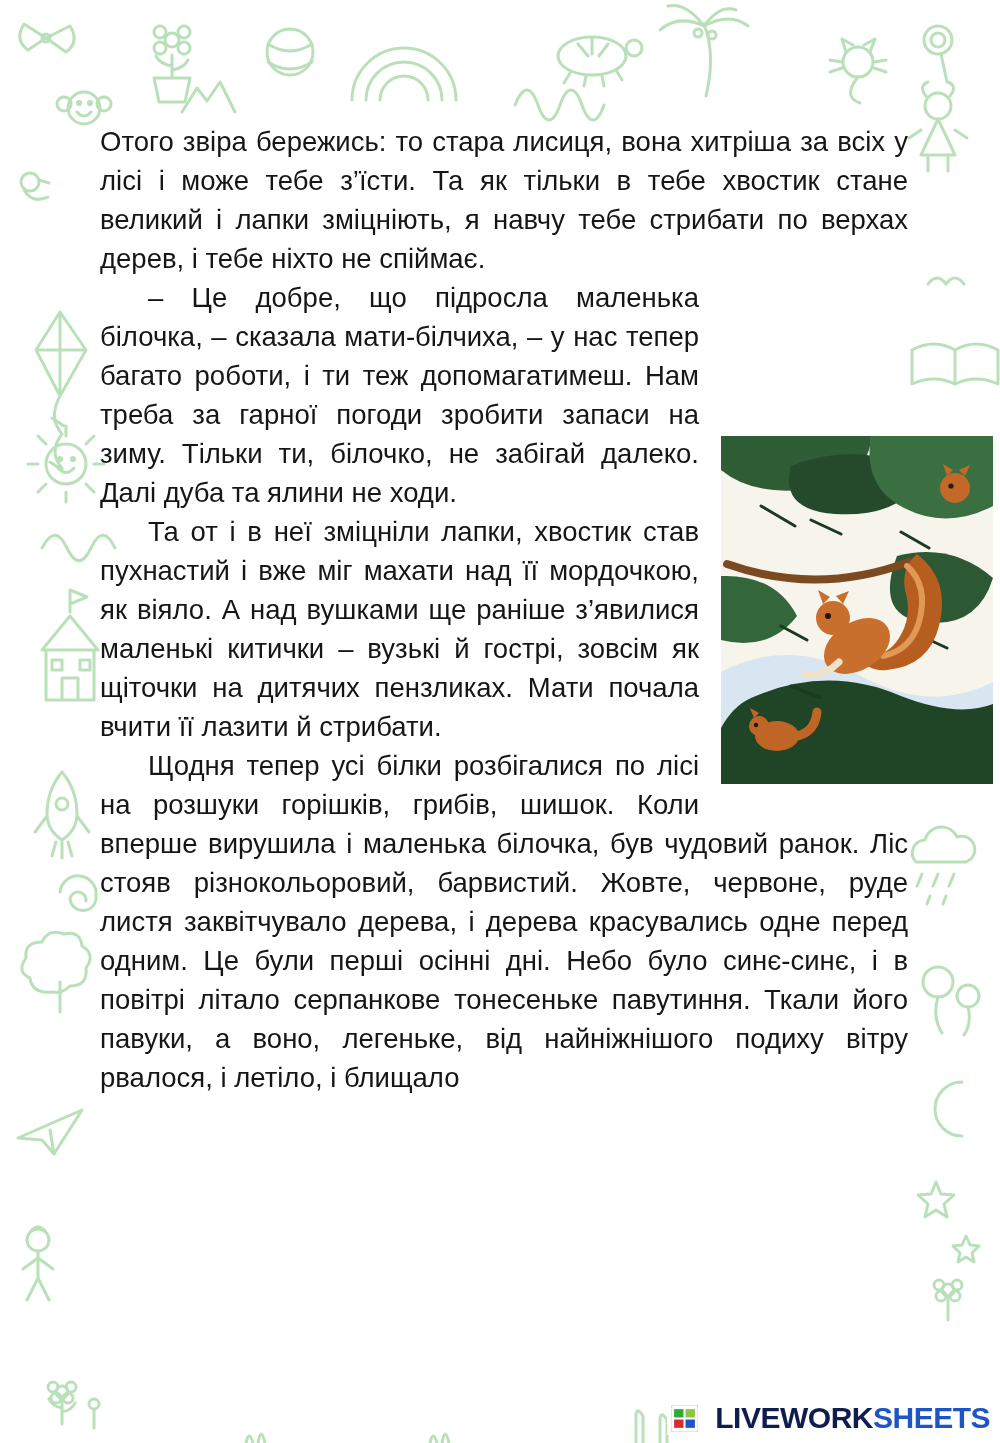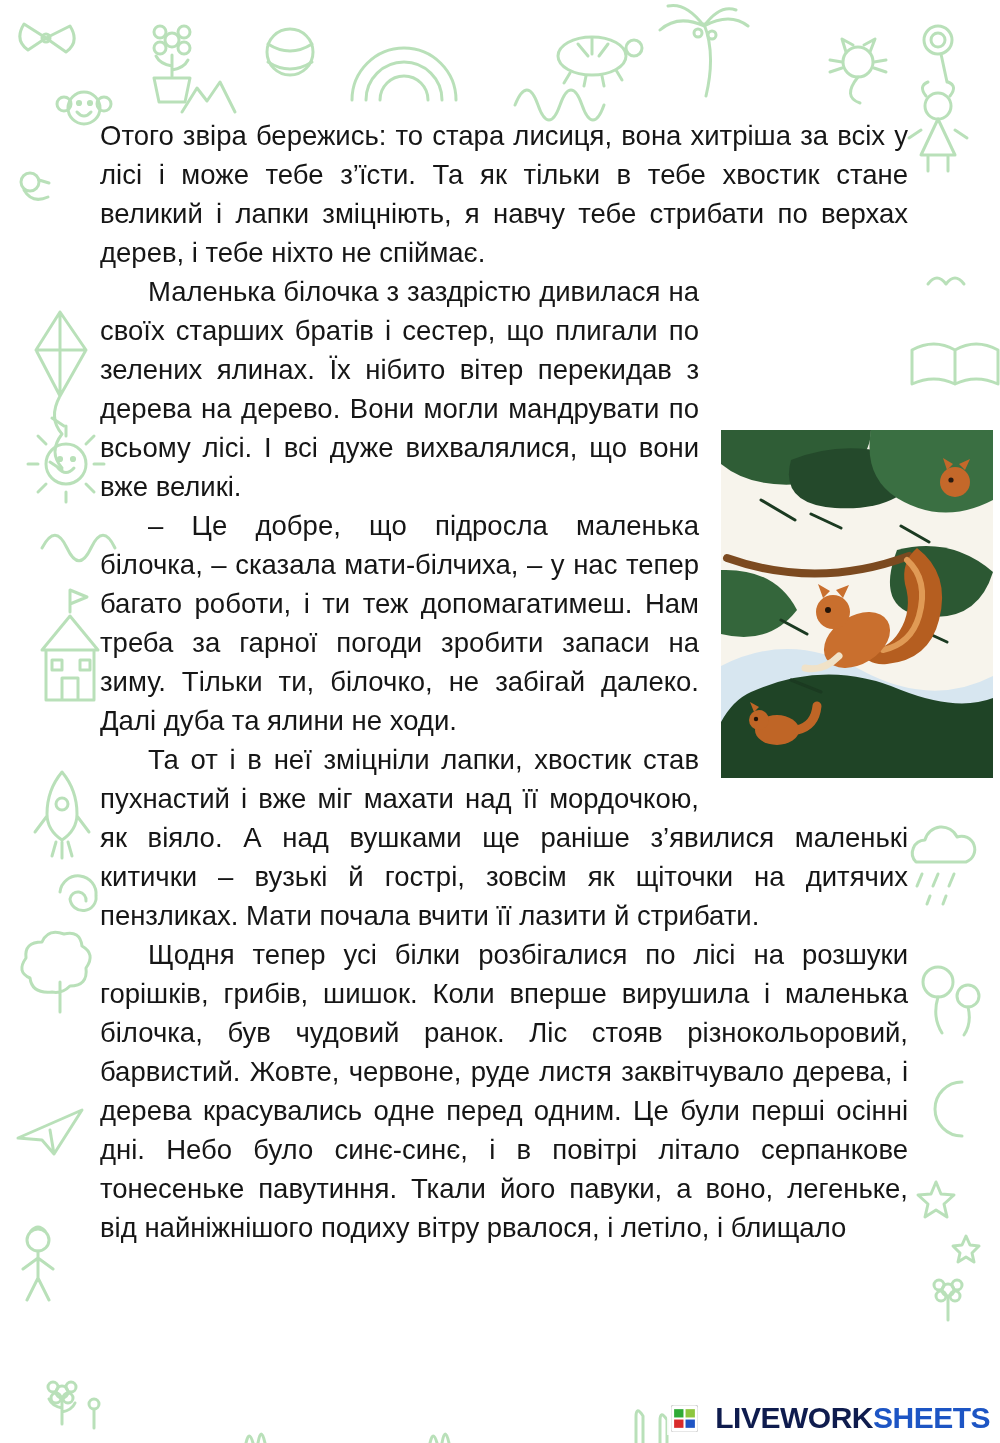--- a/index.html
+++ b/index.html
@@ -3,21 +3,21 @@
 <meta charset="utf-8">
 <style>
   html,body{margin:0;padding:0;background:#ffffff;}
   .page{
     position:relative;width:1000px;height:1443px;margin:0 auto;
     background:#ffffff;overflow:hidden;
     font-family:"Liberation Sans",sans-serif;
   }
   .doodles{position:absolute;left:0;top:0;width:1000px;height:1443px;}
   .content{
-    position:absolute;left:100px;top:116px;width:808px;
+    position:absolute;left:100px;top:122px;width:808px;
     font-size:27.5px;line-height:39px;color:var(--text,#161616);
     text-align:justify;
   }
   .content p{margin:0;text-indent:48px;}
   .content p.first{text-indent:0;}
   .pic{
     float:right;width:272px;height:348px;
     margin:158px -85px 12px 22px;
   }
   .pic svg{width:100%;height:100%;display:block;}
@@ -208,21 +208,20 @@
         <circle cx="107" cy="180" r="3" fill="#241408"></circle>
         <path d="M118,226 q-16,16 -34,12" stroke="#f0e2c8" stroke-width="7" fill="none" stroke-linecap="round"></path>
         <ellipse cx="56" cy="300" rx="22" ry="15" fill="#bf6526"></ellipse>
         <circle cx="38" cy="290" r="10" fill="#bf6526"></circle>
         <path d="M33,282 l-4,-10 l9,5 z" fill="#bf6526"></path>
         <circle cx="35" cy="289" r="2.2" fill="#241408"></circle>
         <path d="M76,300 q18,-4 20,-24" stroke="#bf6526" stroke-width="9" fill="none" stroke-linecap="round"></path>
       </svg>
     </div>
 
-    <p>Маленька білочка з заздрістю дивилася на своїх старших братів і сестер, що плигали по зелених ялинах. Їх нібито вітер перекидав з дерева на дерево. Вони могли мандрувати по всьому лісі. І всі дуже вихвалялися, що вони вже великі.</p>
     <p>– Це добре, що підросла маленька білочка, – сказала мати-білчиха, – у нас тепер багато роботи, і ти теж допомагатимеш. Нам треба за гарної погоди зробити запаси на зиму. Тільки ти, білочко, не забігай далеко. Далі дуба та ялини не ходи.</p>
     <p>Та от і в неї зміцніли лапки, хвостик став пухнастий і вже міг махати над її мордочкою, як віяло. А над вушками ще раніше з’явилися маленькі китички – вузькі й гострі, зовсім як щіточки на дитячих пензликах. Мати почала вчити її лазити й стрибати.</p>
     <p>Щодня тепер усі білки розбігалися по лісі на розшуки горішків, грибів, шишок. Коли вперше вирушила і маленька білочка, був чудовий ранок. Ліс стояв різнокольоровий, барвистий. Жовте, червоне, руде листя заквітчувало дерева, і дерева красувались одне перед одним. Це були перші осінні дні. Небо було синє-синє, і в повітрі літало серпанкове тонесеньке павутиння. Ткали його павуки, а воно, легеньке, від найніжнішого подиху вітру рвалося, і летіло, і блищало</p>
   </div>
 
   <a class="watermark">
     <span class="wm-icon">
       <svg viewBox="0 0 26 26">
         <rect x="0" y="0" width="26" height="26" rx="3" fill="#ffffff" stroke="#d0d0d0"></rect>
         <rect x="3" y="4" width="9" height="8" fill="#2faa36"></rect>

